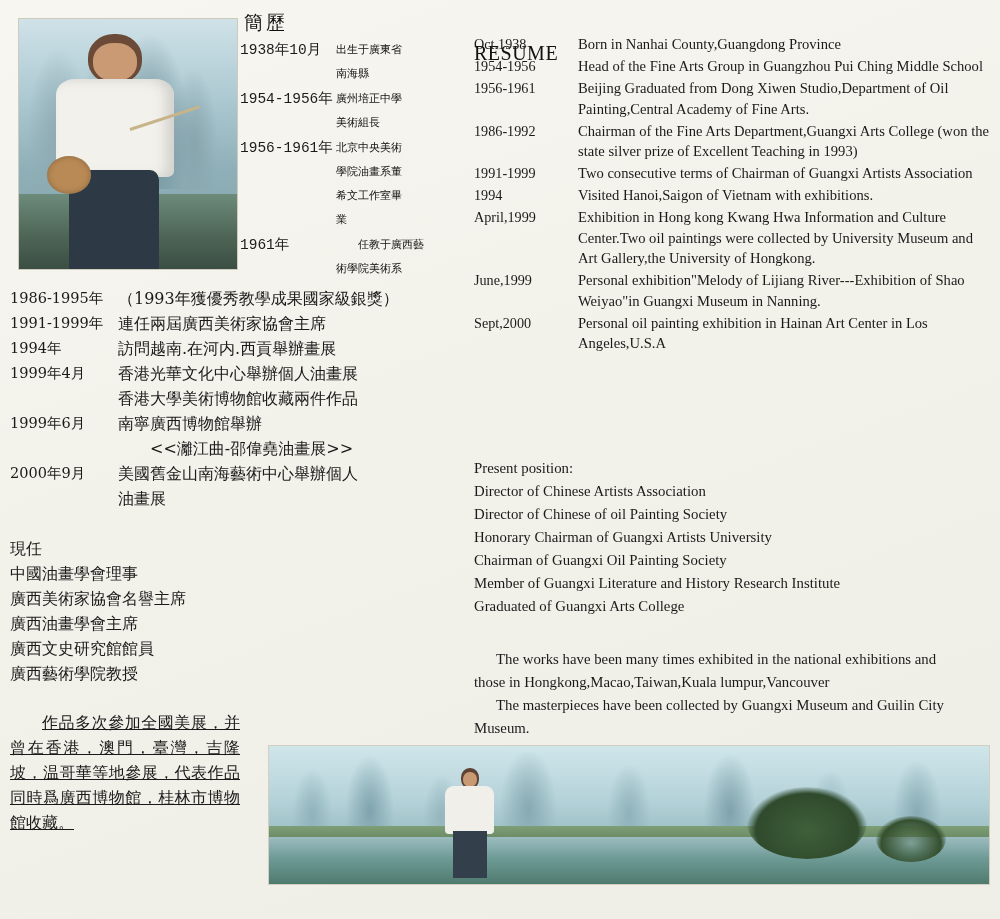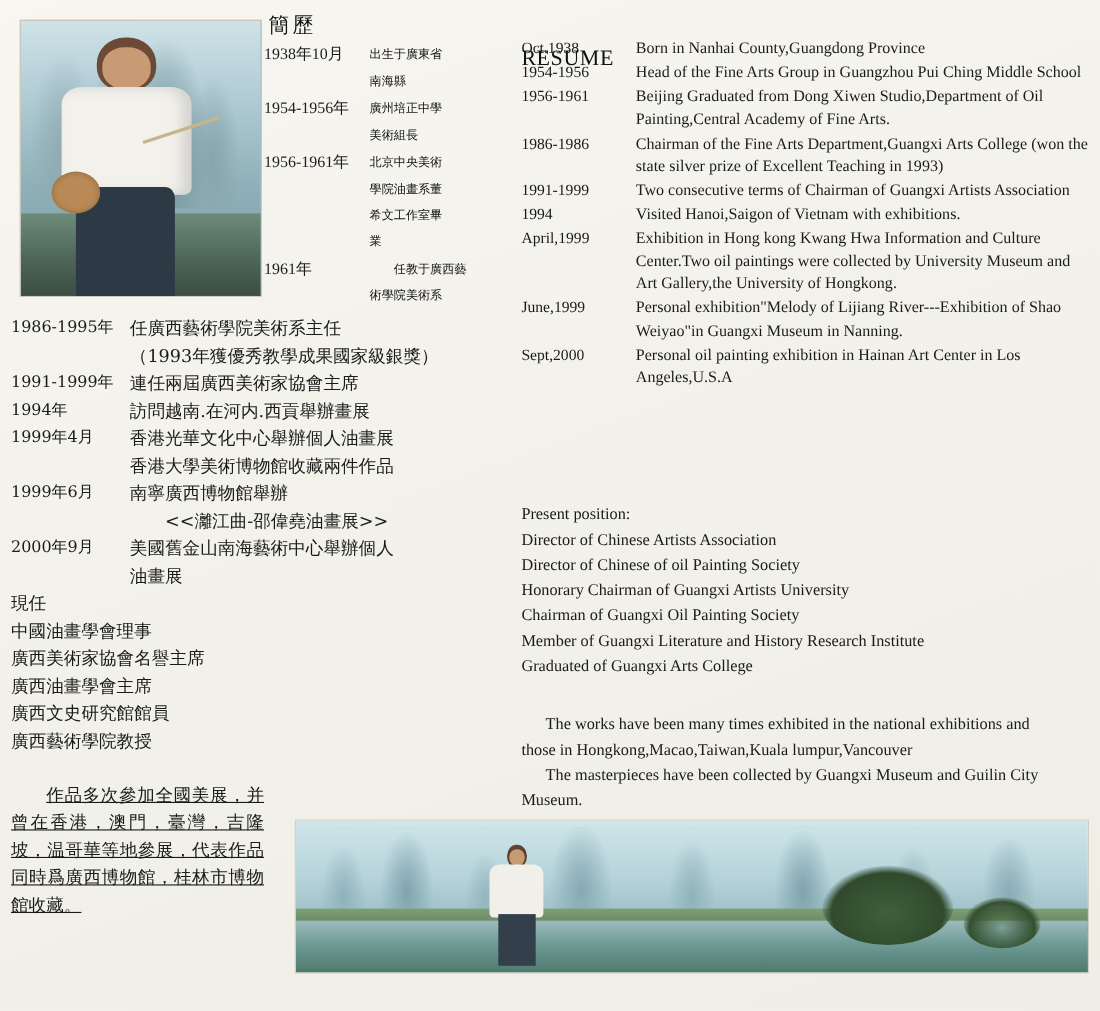--- a/index.html
+++ b/index.html
@@ -143,21 +143,21 @@
   }
   .cn-row {
     display: flex;
     margin-bottom: 1px;
     line-height: 24px;
   }
   .cn-date {
     width: 96px;
     flex: 0 0 96px;
     font-size: 14.5px;
-    font-family: Liberation Serif, serif;
+    font-family: Liberation Mono, monospace;
     color: #1b1b1b;
     white-space: nowrap;
   }
   .cn-text {
     flex: 1;
     font-size: 11px;
     font-family: "DejaVu Serif", "Liberation Serif", serif;
     color: #111;
     line-height: 24px;
   }
@@ -412,21 +412,20 @@
         <span class="indent">　　任教于廣西藝</span>
         <span class="indent">術學院美術系</span>
       </div>
     </div>
   </div>
 
   <div class="cn-table-bottom">
     <div class="cn-row2">
       <div class="cn-date2">1986-1995年</div>
       <div class="cn-text2">
-        <span>任廣西藝術學院美術系主任</span>
         <span>（1993年獲優秀教學成果國家級銀獎）</span>
       </div>
     </div>
     <div class="cn-row2">
       <div class="cn-date2">1991-1999年</div>
       <div class="cn-text2">
         <span>連任兩屆廣西美術家協會主席</span>
       </div>
     </div>
     <div class="cn-row2">
@@ -480,21 +479,21 @@
     </div>
     <div class="en-row">
       <div class="en-date">1954-1956</div>
       <div class="en-text">Head of the Fine Arts Group in Guangzhou Pui Ching Middle School</div>
     </div>
     <div class="en-row">
       <div class="en-date">1956-1961</div>
       <div class="en-text">Beijing Graduated from Dong Xiwen Studio,Department of Oil Painting,Central Academy of Fine Arts.</div>
     </div>
     <div class="en-row">
-      <div class="en-date">1986-1986</div>
+      <div class="en-date">1986-1992</div>
       <div class="en-text">Chairman of the Fine Arts Department,Guangxi Arts College (won the state silver prize of Excellent Teaching in 1993)</div>
     </div>
     <div class="en-row">
       <div class="en-date">1991-1999</div>
       <div class="en-text">Two consecutive terms of Chairman of Guangxi Artists Association</div>
     </div>
     <div class="en-row">
       <div class="en-date">1994</div>
       <div class="en-text">Visited Hanoi,Saigon of Vietnam with exhibitions.</div>
     </div>

